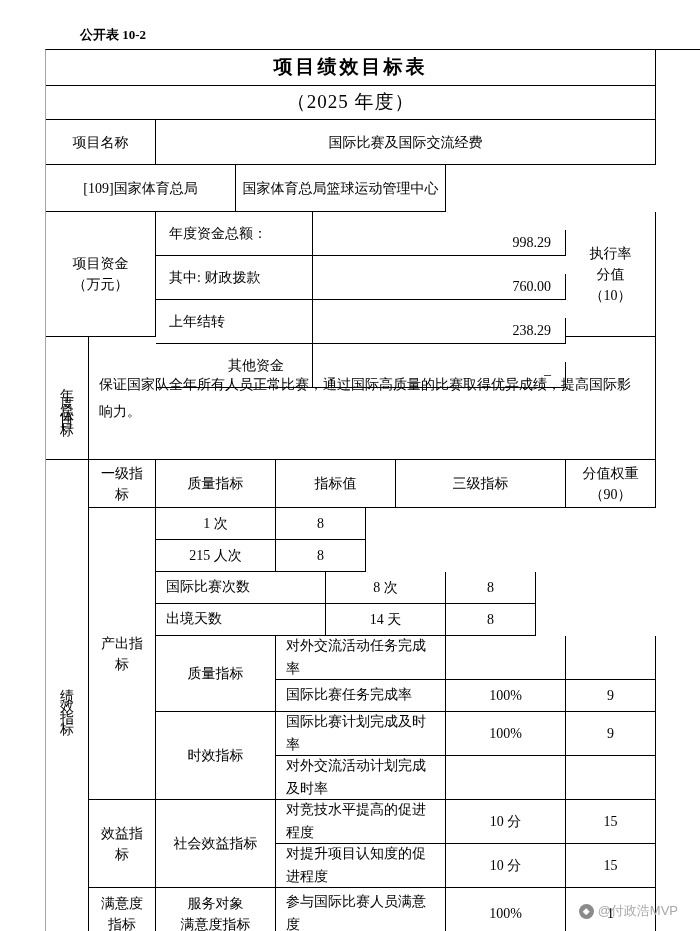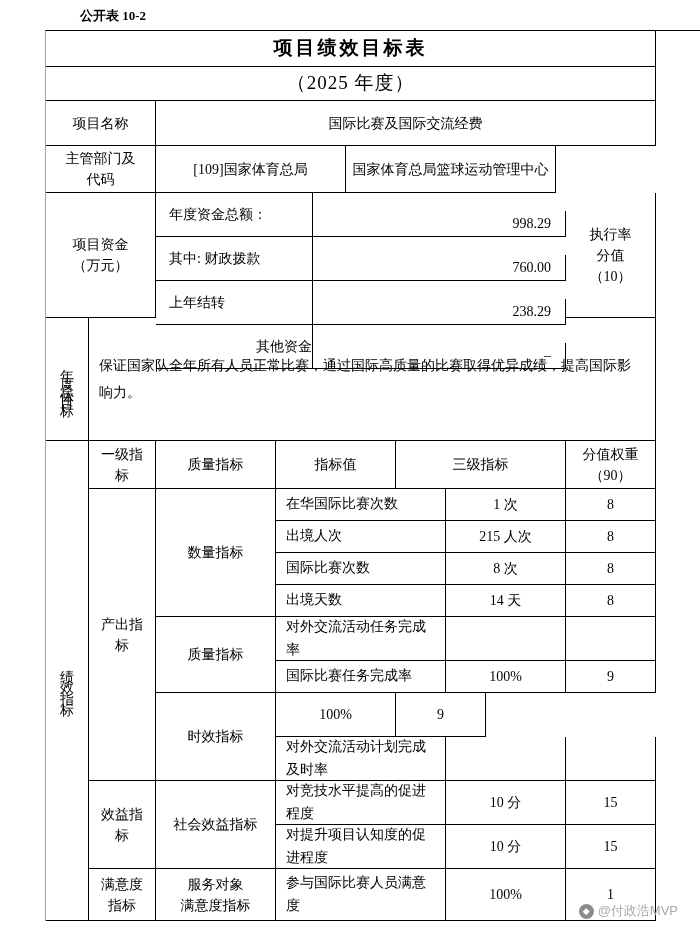--- a/index.html
+++ b/index.html
@@ -6,21 +6,21 @@
   html,body { background: #e9e9e9; }
   .page {
     position: relative;
     width: 700px; height: 931px;
     background: #ffffff;
     font-family: "Liberation Serif", "DejaVu Serif", serif;
     color: #000;
     overflow: hidden;
   }
   .doc-label {
-    padding: 7px 0 5px 80px;
+    padding: 26px 0 5px 80px;
     font-weight: bold;
     font-size: 13px;
   }
   .tbl {
     margin-left: 45px;
     width: 697px;
     border-top: 1px solid #000;
     border-left: 1px solid #a3a3a3;
   }
   .row { display: flex; align-items: stretch; }
@@ -30,21 +30,21 @@
     border-bottom: 1px solid #000;
     display: flex; align-items: center; justify-content: center;
     text-align: center;
     font-size: 14px; line-height: 1.5;
     padding: 2px 6px;
     overflow: hidden;
   }
   .pre { white-space: pre-line; }
   .left  { justify-content: flex-start; text-align: left;  padding-left: 13px; }
   .right { justify-content: flex-end;  text-align: left; padding-right: 14px; margin-top: 18px; }
-  .rlbl  { justify-content: flex-end;  text-align: right; padding-right: 0; }
+  .rlbl  { justify-content: flex-end;  text-align: right; padding-right: 28px; }
   .ind   { justify-content: flex-start; text-align: left; padding-left: 10px; padding-right: 12px; line-height: 1.6; }
   .goal  { justify-content: flex-start; text-align: left; padding: 10px 14px 10px 10px; line-height: 1.95; }
   .vert  {
     writing-mode: vertical-lr;
     text-orientation: upright;
     letter-spacing: 7px;
   }
   .vert.wide { letter-spacing: 11px; }
   .title-cell { font-size: 19px; font-weight: bold; letter-spacing: 3px; }
   .year-cell  { font-size: 19px; letter-spacing: 1px; }
@@ -94,22 +94,20 @@
     <div class="row hy">
       <div class="cell full year-cell">（2025 年度）</div>
     </div>
 
     <div class="row hp">
       <div class="cell w110">项目名称</div>
       <div class="cell w500">国际比赛及国际交流经费</div>
     </div>
 
     <div class="row hd">
-      <div class="cell w110 pre">主管部门及
-代码</div>
       <div class="cell w190">[109]国家体育总局</div>
       <div class="cell w210">国家体育总局篮球运动管理中心</div>
     </div>
 
     <div class="row hf">
       <div class="cell w110 pre">项目资金
 （万元）</div>
       <div class="col w410 fund-rows">
         <div class="row">
           <div class="cell w157 left">年度资金总额：</div>
@@ -149,29 +147,26 @@
           <div class="cell w170">三级指标</div>
           <div class="cell w90 pre">分值权重
 （90）</div>
         </div>
 
         <div class="row">
           <div class="cell w67">产出指标</div>
           <div class="col w500">
 
             <div class="row">
-              <div class="cell w120">数量指标</div>
-              <div class="col w380">
-                <div class="row h1">
-                  <div class="cell w170 ind">在华国际比赛次数</div>
+              <div class="col w380">
+                <div class="row h1">
                   <div class="cell w120">1 次</div>
                   <div class="cell w90">8</div>
                 </div>
                 <div class="row h1">
-                  <div class="cell w170 ind">出境人次</div>
                   <div class="cell w120">215 人次</div>
                   <div class="cell w90">8</div>
                 </div>
                 <div class="row h1">
                   <div class="cell w170 ind">国际比赛次数</div>
                   <div class="cell w120">8 次</div>
                   <div class="cell w90">8</div>
                 </div>
                 <div class="row h1">
                   <div class="cell w170 ind">出境天数</div>
@@ -194,20 +189,21 @@
                   <div class="cell w120">100%</div>
                   <div class="cell w90">9</div>
                 </div>
               </div>
             </div>
 
             <div class="row">
               <div class="cell w120">时效指标</div>
               <div class="col w380">
                 <div class="row h2">
+                  <div class="cell w170 ind">国际比赛计划完成及时率</div>
                   <div class="cell w120">100%</div>
                   <div class="cell w90">9</div>
                 </div>
                 <div class="row h2">
                   <div class="cell w170 ind">对外交流活动计划完成及时率</div>
                   <div class="cell w120"></div>
                   <div class="cell w90"></div>
                 </div>
               </div>
             </div>

